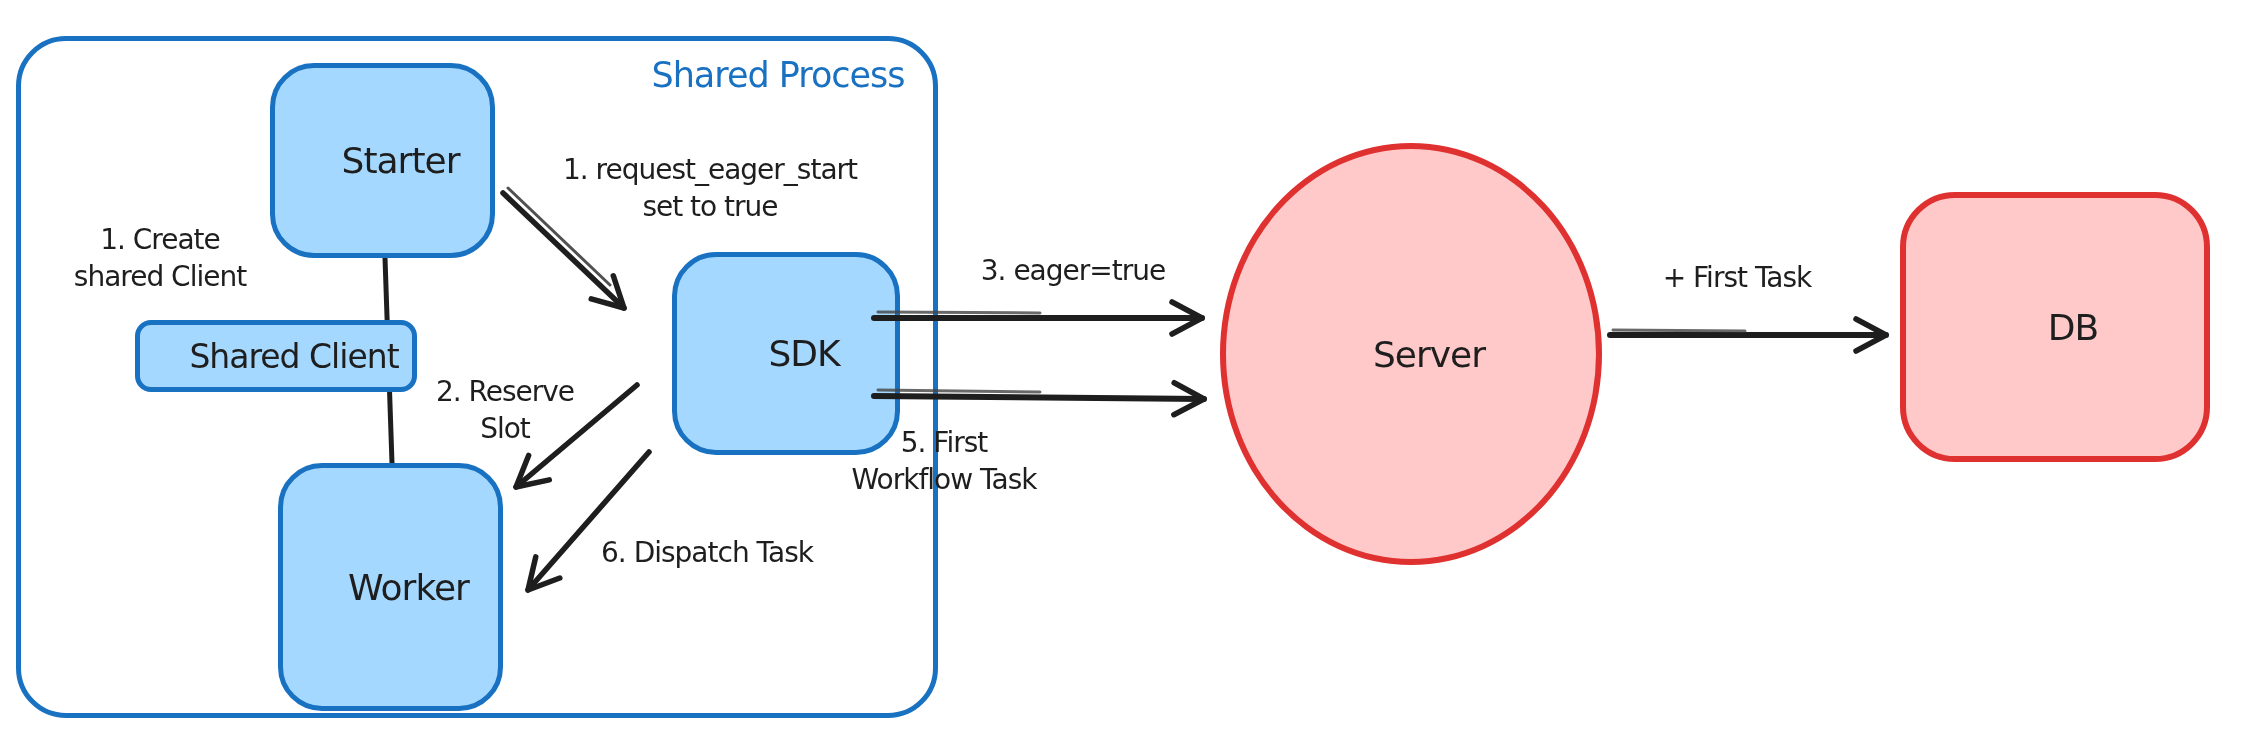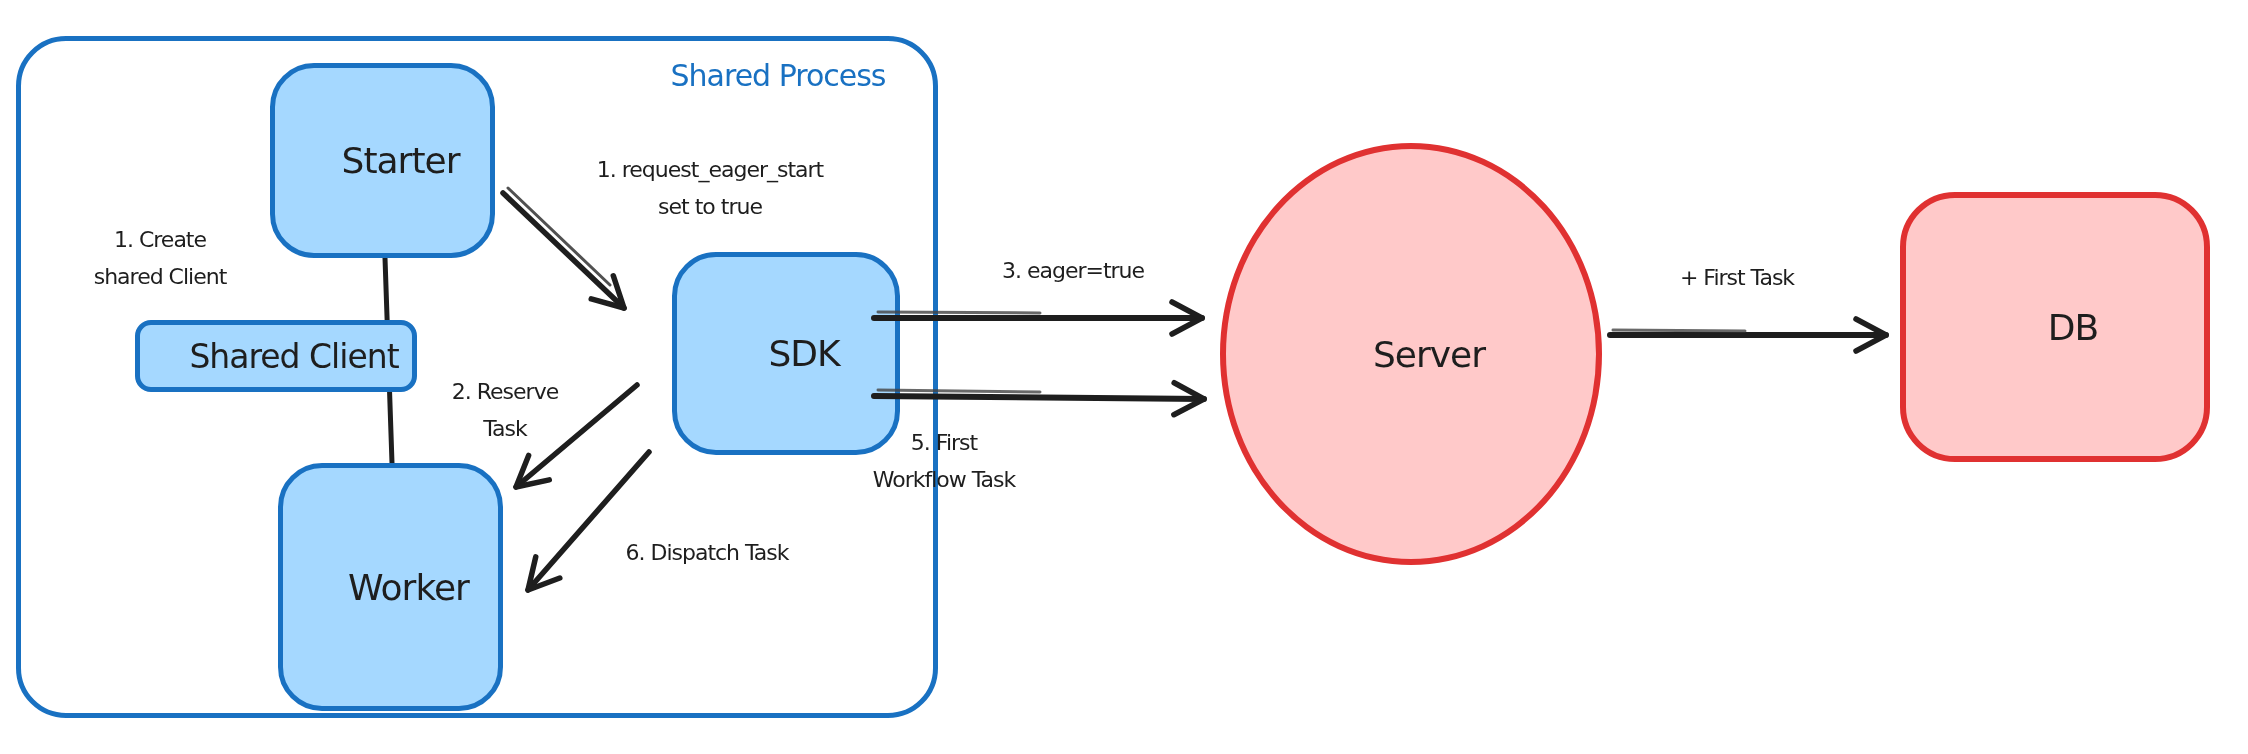--- a/index.html
+++ b/index.html
@@ -27,24 +27,24 @@
     border-radius:50px;background:transparent;
   }
   #starter{left:270px;top:63px;width:225px;height:195px;border-radius:44px;}
   #shared-client{left:135px;top:320px;width:282px;height:72px;border-radius:16px;font-size:33px;}
   #worker{left:278px;top:463px;width:225px;height:248px;border-radius:44px;}
   #sdk{left:672px;top:252px;width:228px;height:203px;border-radius:44px;}
   #server{left:1220px;top:143px;width:382px;height:422px;border-radius:50%;}
   #db{left:1900px;top:192px;width:310px;height:270px;border-radius:55px;}
   .annotation{
     position:absolute;transform:translate(-50%,-50%);
-    text-align:center;font-size:22px;line-height:37px;
+    text-align:center;font-size:28px;line-height:37px;
     letter-spacing:-1px;white-space:nowrap;
   }
-  .annotation.blue{color:var(--blue-stroke,#1971c2);font-size:30px;}
+  .annotation.blue{color:var(--blue-stroke,#1971c2);font-size:35px;}
 </style>
 </head>
 <body>
 
 <div class="stage">
 
   <div class="outer"></div>
 
   <svg class="layer">
     <line x1="385" y1="258" x2="392" y2="463" stroke="#1e1e1e" stroke-width="5" stroke-linecap="round"></line>
@@ -105,21 +105,21 @@
     <div>shared Client</div>
   </div>
 
   <div class="annotation" style="left:710px;top:188px;">
     <div>1. request_eager_start</div>
     <div>set to true</div>
   </div>
 
   <div class="annotation" style="left:505px;top:410px;">
     <div>2. Reserve</div>
-    <div>Task</div>
+    <div>Slot</div>
   </div>
 
   <div class="annotation" style="left:1073px;top:270px;">3. eager=true</div>
 
   <div class="annotation" style="left:1737px;top:277px;">
     <div>+ First Task</div>
   </div>
 
   <div class="annotation" style="left:944px;top:461px;">
     <div>5. First</div>

